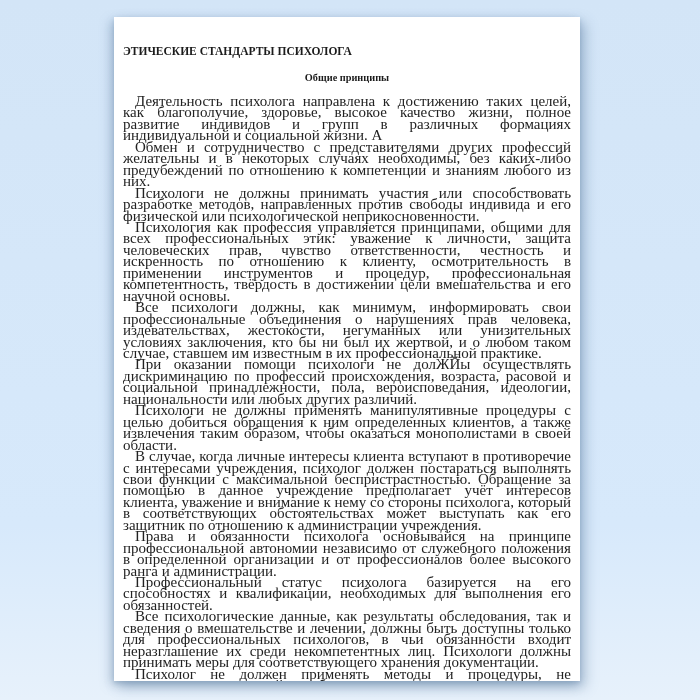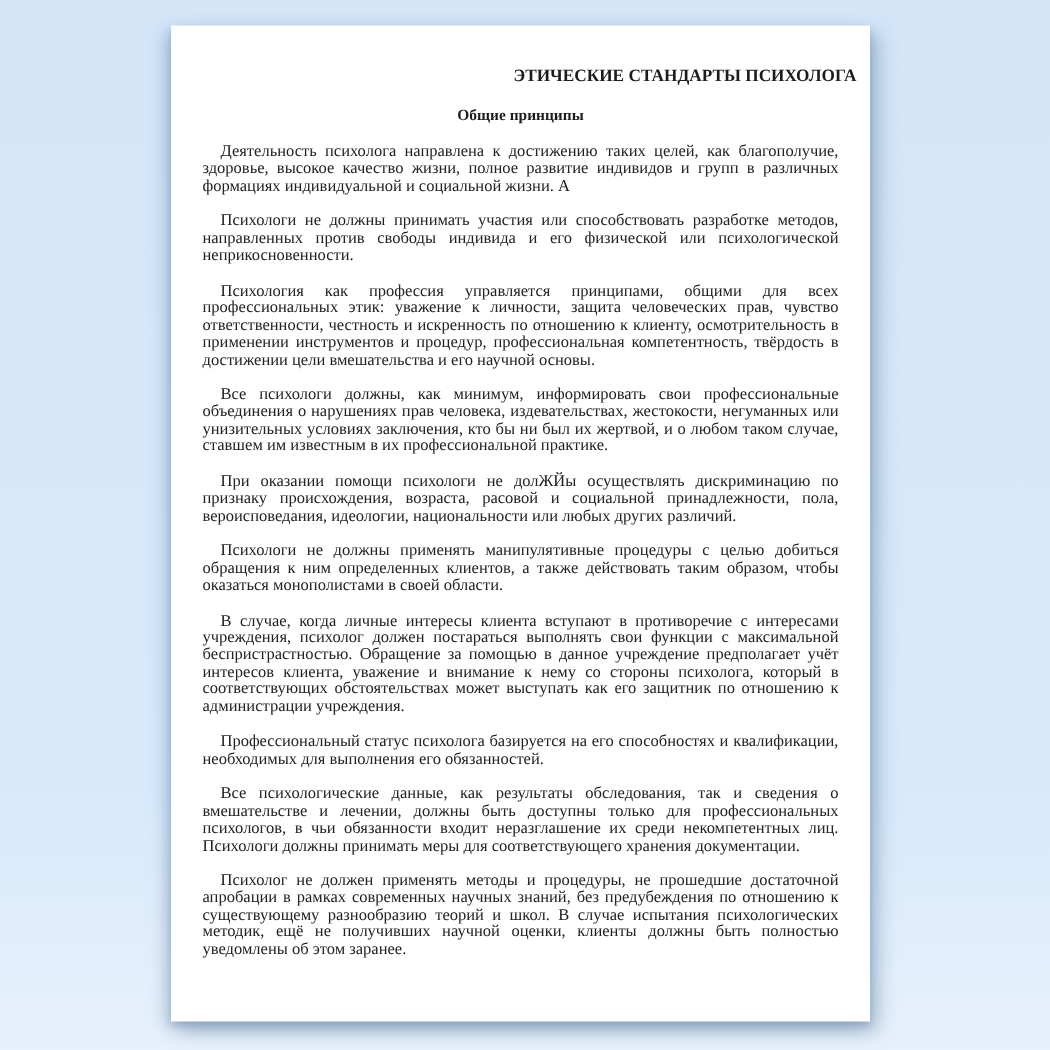--- a/index.html
+++ b/index.html
@@ -23,64 +23,66 @@
     background: #ffffff;
     box-shadow: 5px 6px 12px rgba(96, 128, 163, 0.45),
                 -4px 4px 10px rgba(96, 128, 163, 0.35),
                 0 2px 4px rgba(96, 128, 163, 0.25);
     overflow: hidden;
     box-sizing: border-box;
     padding: 0 9px;
   }
   .doc-title {
     margin: 28px 0 0 0;
-    text-align: right;
+    text-align: left;
     font-size: 11.5px;
     font-weight: bold;
     color: #1c1c1c;
     line-height: 12px;
   }
   .section-heading {
     margin: 15px 0 12px 0;
     text-align: center;
     font-size: 10.3px;
     font-weight: bold;
     color: #1c1c1c;
     line-height: 12px;
   }
   .section-heading.second {
     margin: 10px 0 11px 0;
   }
   .body-text p {
-    margin: 12px;
+    margin: 0;
     text-align: justify;
     text-indent: 12px;
-    font-size: 11px;
+    font-size: 15px;
     line-height: 11.45px;
     color: #222222;
     font-family: Liberation Serif, serif;
   }
 </style>
 </head>
 <body>
 
 <div class="page">
   <h1 class="doc-title">ЭТИЧЕСКИЕ СТАНДАРТЫ ПСИХОЛОГА</h1>
 
   <h2 class="section-heading">Общие принципы</h2>
 
   <div class="body-text">
     <p>Деятельность психолога направлена к достижению таких целей, как благополучие, здоровье, высокое качество жизни, полное развитие индивидов и групп в различных формациях индивидуальной и социальной жизни. А</p>
+    <p>Обмен и сотрудничество с представителями других профессий желательны и в некоторых случаях необходимы, без каких-либо предубеждений по отношению к компетенции и знаниям любого из них.</p>
     <p>Психологи не должны принимать участия или способствовать разработке методов, направленных против свободы индивида и его физической или психологической неприкосновенности.</p>
     <p>Психология как профессия управляется принципами, общими для всех профессиональных этик: уважение к личности, защита человеческих прав, чувство ответственности, честность и искренность по отношению к клиенту, осмотрительность в применении инструментов и процедур, профессиональная компетентность, твёрдость в достижении цели вмешательства и его научной основы.</p>
     <p>Все психологи должны, как минимум, информировать свои профессиональные объединения о нарушениях прав человека, издевательствах, жестокости, негуманных или унизительных условиях заключения, кто бы ни был их жертвой, и о любом таком случае, ставшем им известным в их профессиональной практике.</p>
-    <p>При оказании помощи психологи не долЖЙы осуществлять дискриминацию по признаку происхождения, возраста, расовой и социальной принадлежности, пола, вероисповедания, идеологии, национальности или любых других различий.</p>
-    <p>Психологи не должны применять манипулятивные процедуры с целью добиться обращения к ним определенных клиентов, а также действовать таким образом, чтобы оказаться монополистами в своей области.</p>
+    <p>При оказании помощи психологи не долЖЙы осуществлять дискриминацию по профессий происхождения, возраста, расовой и социальной принадлежности, пола, вероисповедания, идеологии, национальности или любых других различий.</p>
+    <p>Психологи не должны применять манипулятивные процедуры с целью добиться обращения к ним определенных клиентов, а также извлечения таким образом, чтобы оказаться монополистами в своей области.</p>
     <p>В случае, когда личные интересы клиента вступают в противоречие с интересами учреждения, психолог должен постараться выполнять свои функции с максимальной беспристрастностью. Обращение за помощью в данное учреждение предполагает учёт интересов клиента, уважение и внимание к нему со стороны психолога, который в соответствующих обстоятельствах может выступать как его защитник по отношению к администрации учреждения.</p>
   </div>
 
 
   <div class="body-text">
+    <p>Права и обязанности психолога основывайся на принципе профессиональной автономии независимо от служебного положения в определенной организации и от профессионалов более высокого ранга и администрации.</p>
     <p>Профессиональный статус психолога базируется на его способностях и квалификации, необходимых для выполнения его обязанностей.</p>
     <p>Все психологические данные, как результаты обследования, так и сведения о вмешательстве и лечении, должны быть доступны только для профессиональных психологов, в чьи обязанности входит неразглашение их среди некомпетентных лиц. Психологи должны принимать меры для соответствующего хранения документации.</p>
     <p>Психолог не должен применять методы и процедуры, не прошедшие достаточной апробации в рамках современных научных знаний, без предубеждения по отношению к существующему разнообразию теорий и школ. В случае испытания психологических методик, ещё не получивших научной оценки, клиенты должны быть полностью уведомлены об этом заранее.</p>
   </div>
 </div>
 
 </body></html>

